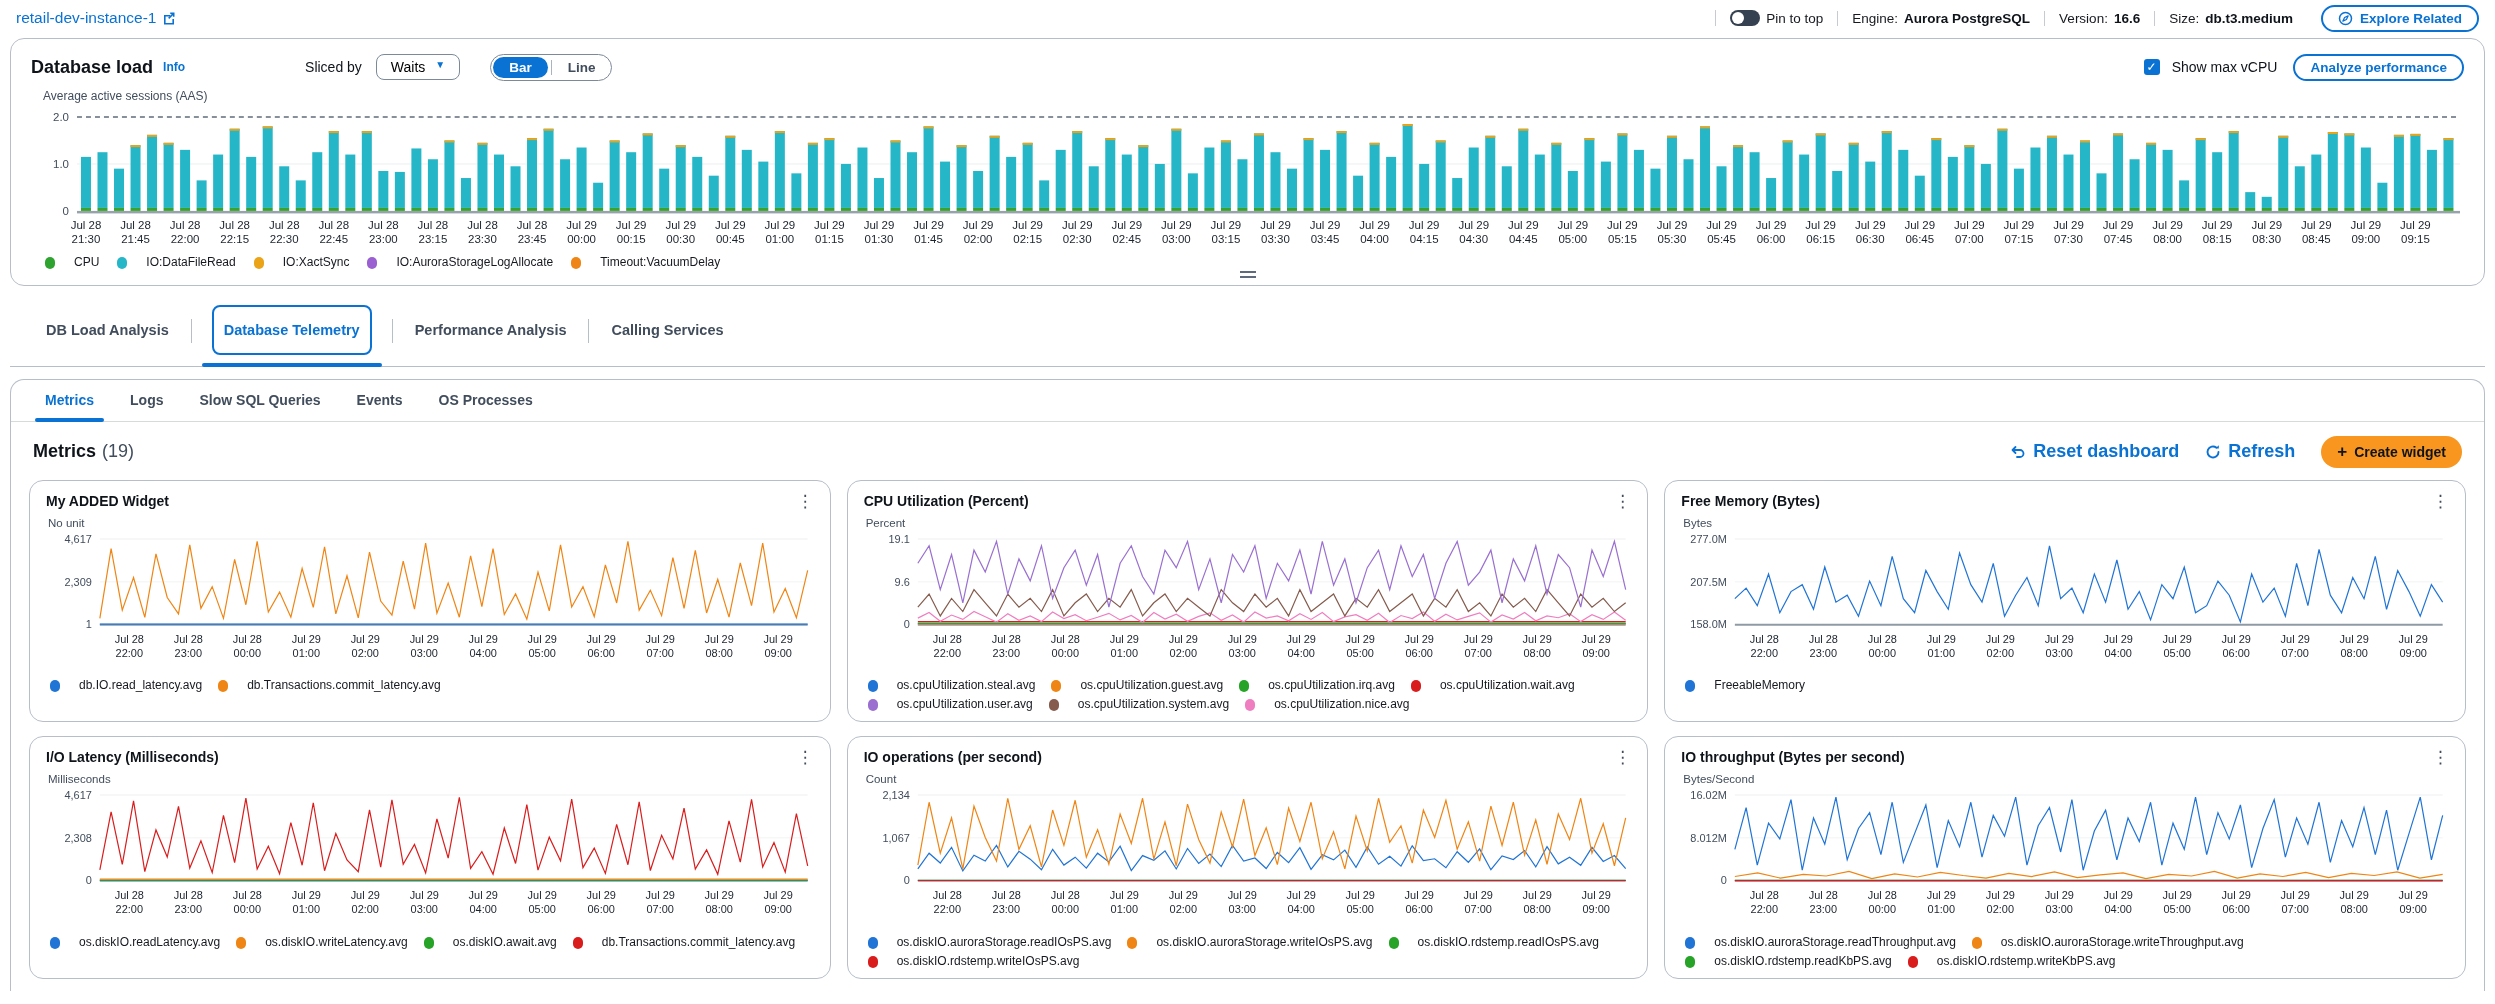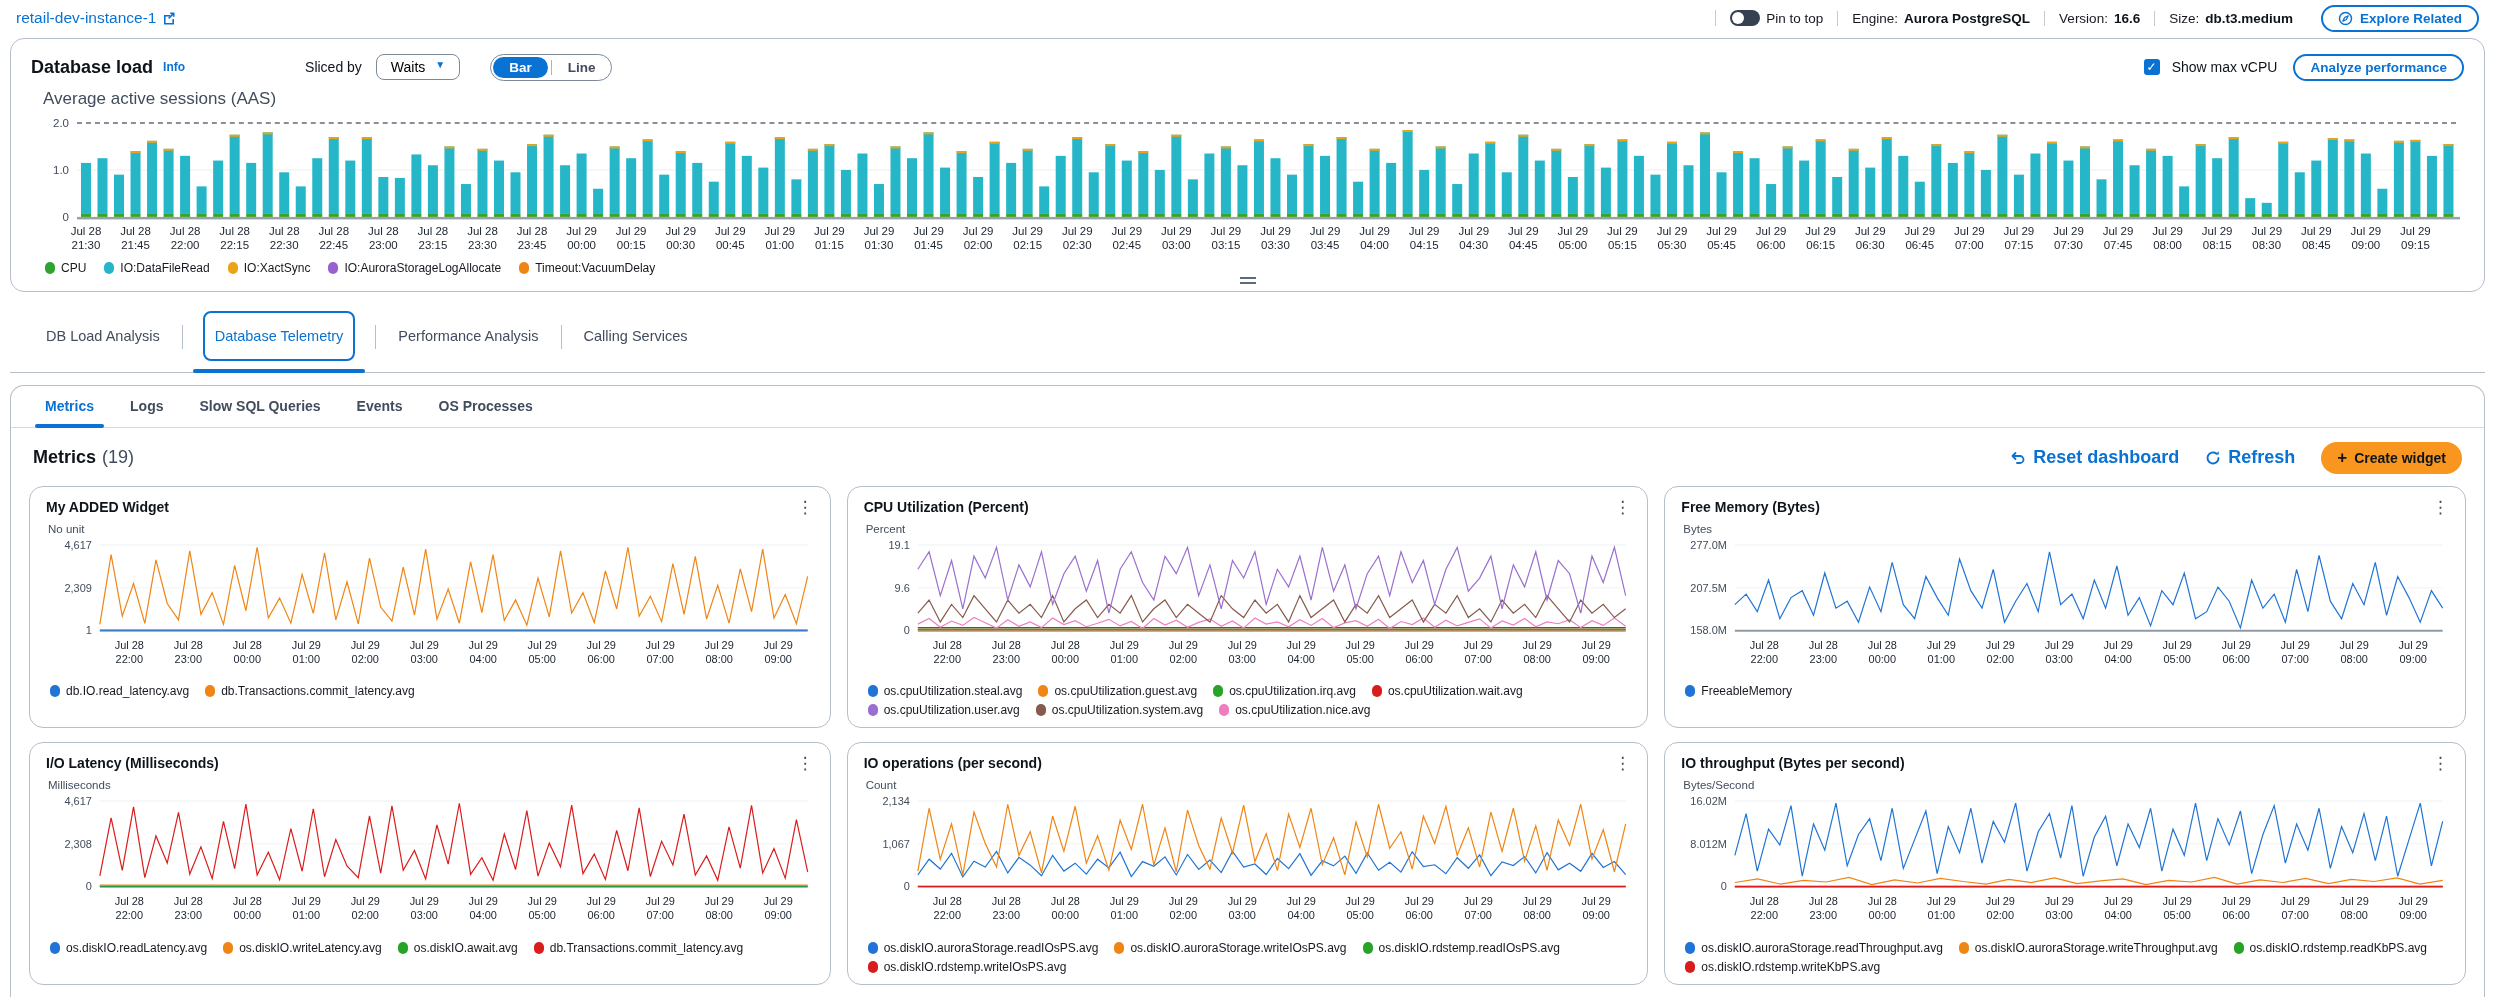--- a/index.html
+++ b/index.html
@@ -31,30 +31,30 @@
     padding:4px 14px; font-size:14px; background:#fff; }
   .dd-caret { color:#0972d3; font-size:10px; }
   .seg { display:inline-flex; align-items:center; border:1.5px solid #7d8998; border-radius:999px; padding:2px; margin-left:16px; background:#fff; }
   .seg-on { background:#0972d3; color:#fff; font-weight:bold; font-size:13.5px; padding:3px 16px; border-radius:999px; cursor:pointer; }
   .seg-div { width:1px; height:15px; background:#aab4be; margin:0 3px; }
   .seg-off { color:#414d5c; font-weight:bold; font-size:13.5px; padding:3px 13px; cursor:pointer; }
   .dbload-right { margin-left:auto; display:flex; align-items:center; gap:12px; }
   .checkbox { width:16px; height:16px; border-radius:3px; background:#0972d3; color:#fff; font-size:12px;
     display:inline-flex; align-items:center; justify-content:center; cursor:pointer; }
   .cb-label { font-size:14px; }
-  .axis-title { font-size:17px; color:#414d5c; margin:4px 0 2px 12px; }
+  .axis-title { font-size:12px; color:#414d5c; margin:4px 0 2px 12px; }
   #main-chart { width:100%; display:block; }
   .legend { display:flex; flex-wrap:wrap; column-gap:18px; row-gap:3px; margin:0 0 2px 14px; }
-  .legend-item { display:inline-flex; align-items:center; font-size:12px; color:#16191f; cursor:pointer; }
+  .legend-item { display:inline-flex; align-items:flex-end; font-size:12px; color:#16191f; cursor:pointer;gap:13px; }
   .chip { width:10px; height:12px; border-radius:5px; margin-right:6px; flex:none; }
   .drag-handle { width:16px; height:7px; margin:2px auto 3px; border-top:2px solid #5f6b7a; border-bottom:2px solid #5f6b7a; cursor:row-resize; }
 
   
   .tabs { display:flex; align-items:center; margin:10px 10px 0; border-bottom:1px solid #b6bec9; padding:0 14px; }
-  .tab { position:relative; display:flex; align-items:center; padding:9px 20px 11px; font-size:14.5px; font-weight:normal; color:#414d5c; cursor:pointer;justify-content:center; }
+  .tab { position:relative; display:flex; align-items:center; padding:9px 20px 11px; font-size:14.5px; font-weight:bold; color:#414d5c; cursor:pointer;justify-content:center; }
   .tab .pill { padding:3px 2px; }
   .tab.active { color:#0972d3; }
   .tab.active .pill { border:2px solid #0972d3; border-radius:8px; padding:15px 10px; }
   .tab.active::after { content:""; position:absolute; left:10px; right:10px; bottom:-1px; height:4px; background:#0972d3; border-radius:2px; }
   .vdiv { width:1px; height:24px; background:#b6bec9; }
 
   
   .section-card { margin:12px 10px 0; border:1px solid #b6bec9; border-radius:14px 14px 0 0; border-bottom:none; background:#fff; }
   .subtabs { display:flex; align-items:center; padding:0 16px; border-bottom:1px solid #d5dbdb; }
   .subtab { position:relative; padding:12px 18px 13px; font-size:14px; font-weight:bold; color:#414d5c; cursor:pointer; }

